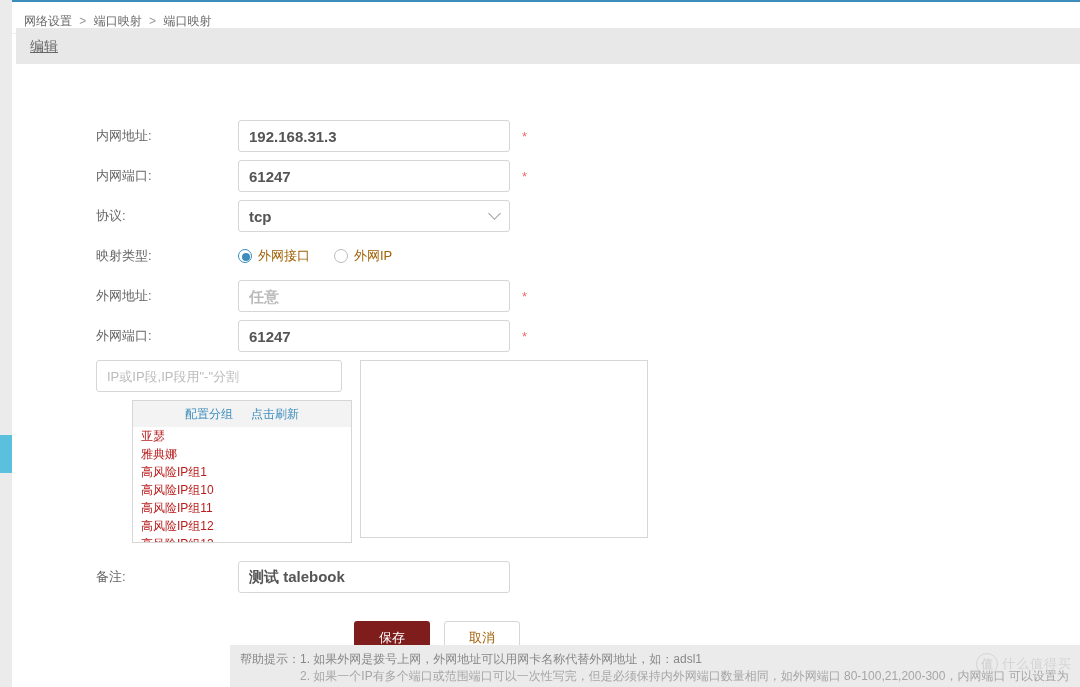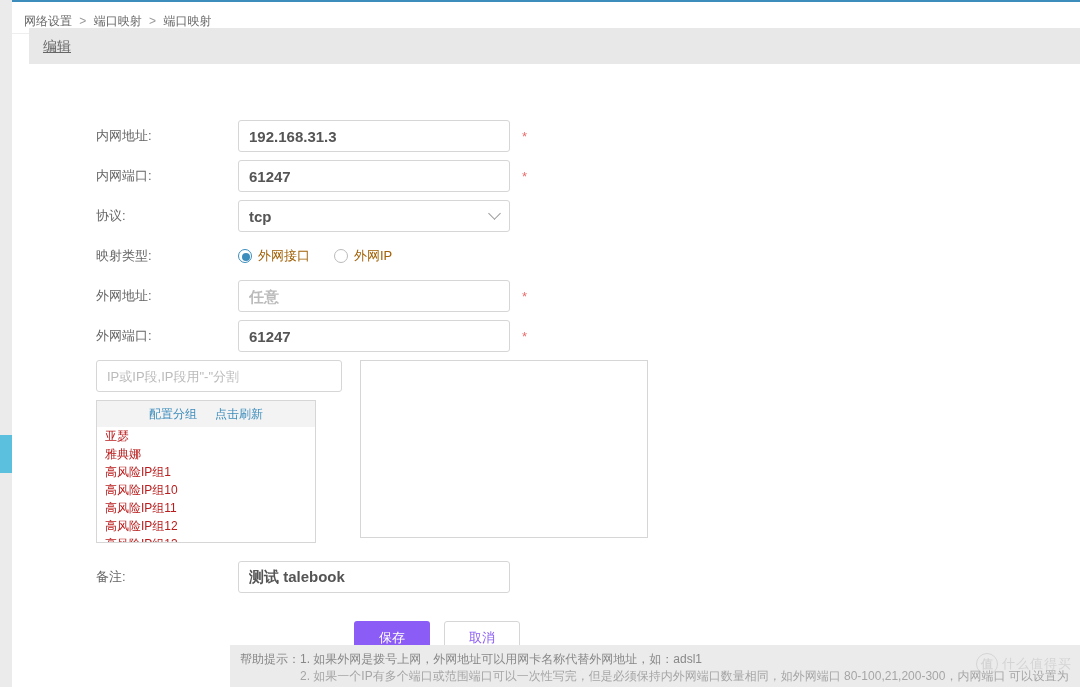--- a/index.html
+++ b/index.html
@@ -6,21 +6,21 @@
   body { font-family: "Microsoft YaHei", "PingFang SC", Arial, sans-serif; font-size: 13px; color: #555; background: #fff; width: 1080px; height: 687px; overflow: hidden; position: relative; }
   
   .sidebar-strip { position: absolute; left: 0; top: 0; width: 12px; height: 100%; background: #ebebeb; }
   .sidebar-highlight { position: absolute; left: 0; top: 435px; width: 12px; height: 38px; background: #5bc0de; }
   .top-line { position: absolute; left: 12px; right: 0; top: 0; height: 2px; background: #3c8dbc; }
   
   .breadcrumb { position: absolute; left: 12px; right: 0; top: 8px; height: 26px; line-height: 26px; padding-left: 12px; font-size: 12px; color: #666; background: #fff; border-bottom: 1px solid #eee; }
   .breadcrumb span { color: #666; }
   .breadcrumb .sep { margin: 0 4px; color: #999; }
   
-  .page-header { position: absolute; left: 29px; right: 0; top: 28px; height: 36px; background: #e8e8e8; padding-left: 14px; line-height: 36px; font-size: 14px; color: #666; text-decoration: underline; }
+  .page-header { position: absolute; left: 16px; right: 0; top: 28px; height: 36px; background: #e8e8e8; padding-left: 14px; line-height: 36px; font-size: 14px; color: #666; text-decoration: underline; }
   
   .form-area { position: absolute; left: 12px; right: 0; top: 64px; bottom: 0; padding: 56px 0 0 0; }
   
   .form-row { display: flex; align-items: center; margin-bottom: 8px; padding-left: 84px; }
   .form-row.top-align { align-items: flex-start; }
   .form-label { width: 142px; text-align: left; color: #666; line-height: 32px; flex-shrink: 0; }
   .form-control-wrap { display: flex; align-items: center; }
   
   input[type=text].ctl, .select-ctl { width: 272px; height: 32px; border: 1px solid #d6d6d6; border-radius: 3px; padding: 0 10px; font-size: 15px; color: #555; background: #fff; outline: none; font-family: inherit; font-weight: bold; }
   input[type=text].ctl.disabled { background: #fff; color: #bbb; }
@@ -36,38 +36,38 @@
   .radio-item { display: flex; align-items: center; gap: 6px; cursor: pointer; color: #a16207; }
   .radio-dot { width: 14px; height: 14px; border: 1px solid #3c8dbc; border-radius: 50%; position: relative; }
   .radio-dot.checked::after { content: ""; position: absolute; width: 8px; height: 8px; background: #3c8dbc; border-radius: 50%; top: 3px; left: 3px; }
   .radio-dot.unchecked { border-color: #bbb; }
   
   .ip-section { display: flex; align-items: flex-start; gap: 18px; }
   .ip-left { width: 246px; }
   .ip-input { width: 246px; height: 32px; border: 1px solid #d6d6d6; border-radius: 3px; padding: 0 10px; font-size: 13px; color: #555; outline: none; font-family: inherit; }
   .ip-input::placeholder { color: #bbb; }
   
-  .group-box { width: 220px; border: 1px solid #d6d6d6; margin-top: 8px; background: #fff; }
+  .group-box { width: 220px; border: 1px solid #d6d6d6; margin-top: 8px; background: #fff; margin-left: 36px; }
   .group-header { height: 26px; background: #f3f3f3; display: flex; align-items: center; justify-content: center; gap: 18px; font-size: 12px; }
   .group-header span { color: #3c8dbc; cursor: pointer; }
   .group-list { height: 115px; overflow-y: scroll; }
   .group-list::-webkit-scrollbar { width: 10px; }
   .group-list::-webkit-scrollbar-track { background: #f5f5f5; }
   .group-list::-webkit-scrollbar-thumb { background: #ccc; border-radius: 2px; }
   .group-item { padding: 1px 8px; font-size: 12px; color: #b91c1c; cursor: pointer; line-height: 16px; }
   
   .ip-middle { display: flex; flex-direction: column; gap: 8px; padding-top: 48px; }
   .btn-add { width: 72px; height: 28px; background: #3c8dbc; color: #fff; font-size: 12px; border: none; border-radius: 3px; cursor: pointer; font-family: inherit; }
   .btn-remove { width: 72px; height: 28px; background: #dd4b4b; color: #fff; font-size: 12px; border: none; border-radius: 3px; cursor: pointer; font-family: inherit; }
   
   .ip-right { width: 288px; height: 178px; border: 1px solid #d6d6d6; background: #fff; }
   
   .buttons-row { display: flex; gap: 14px; padding-left: 342px; margin-top: 28px; }
-  .btn-save { width: 76px; height: 34px; background: #8b5cf6; border: none; color: #fff; font-size: 13px; border-radius: 3px; cursor: pointer; font-family: inherit; }
-  .btn-cancel { width: 76px; height: 34px; background: #fff; border: 1px solid #d6d6d6; color: #8b5cf6; font-size: 13px; border-radius: 3px; cursor: pointer; font-family: inherit; }
+  .btn-save { width: 76px; height: 34px; background: #7f1d1d; border: none; color: #fff; font-size: 13px; border-radius: 3px; cursor: pointer; font-family: inherit; }
+  .btn-cancel { width: 76px; height: 34px; background: #fff; border: 1px solid #d6d6d6; color: #a16207; font-size: 13px; border-radius: 3px; cursor: pointer; font-family: inherit; }
   
   .footer-help { position: absolute; left: 230px; right: 0; bottom: 0; height: 42px; background: #ebebeb; padding: 6px 0 0 10px; font-size: 12px; color: #888; line-height: 17px; }
   .footer-help .line2 { opacity: 0.7; }
   
   .watermark { position: absolute; right: 8px; bottom: 12px; display: flex; align-items: center; gap: 4px; opacity: 0.35; }
   .watermark .wm-circle { width: 22px; height: 22px; border: 1.5px solid #aaa; border-radius: 50%; display: flex; align-items: center; justify-content: center; font-size: 12px; color: #aaa; font-weight: bold; }
   .watermark .wm-text { font-size: 13px; color: #aaa; letter-spacing: 1px; }
 </style>
 </head>
 <body>

